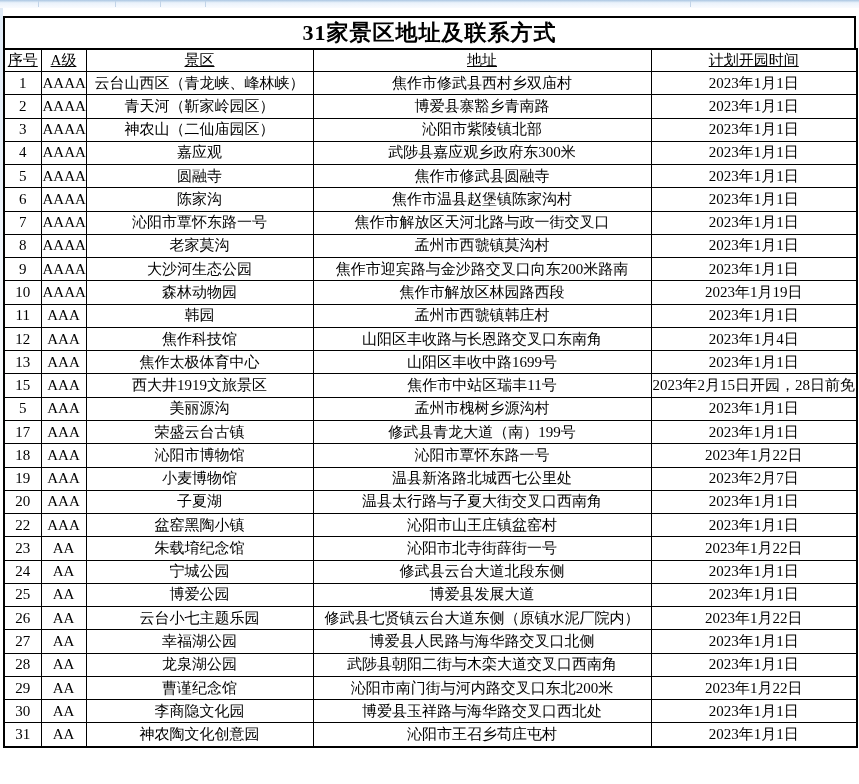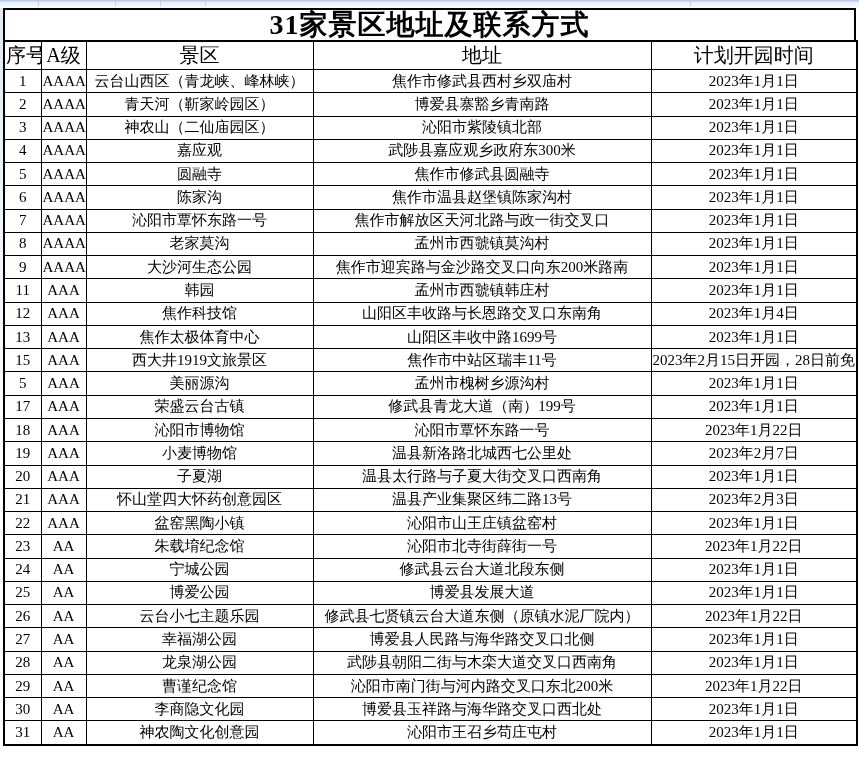--- a/index.html
+++ b/index.html
@@ -43,44 +43,46 @@
   .title-bar {
     box-sizing: border-box;
     width: 853px;
     height: 32px;
     border: 2px solid #000;
     border-bottom: none;
     background: #ffffff;
     display: flex;
     align-items: center;
     justify-content: center;
-    font-size: 28px;
+    font-size: 22px;
     font-weight: bold;
     letter-spacing: 1px;
+    margin-top: 8px;
   }
   table.scenic {
     width: 853px;
     border-collapse: collapse;
     table-layout: fixed;
     border: 2px solid #000;
     background: #ffffff;
   }
   table.scenic th,
   table.scenic td {
     border: 1px solid #000;
     text-align: center;
     vertical-align: middle;
     padding: 0 1px;
     overflow: hidden;
     white-space: nowrap;
     font-weight: normal;
   }
   table.scenic thead th {
     height: 21px;
-    font-size: 20px;
+    font-size: 15px;
+    text-decoration: underline;
   }
   table.scenic tbody td {
     height: 22.28px;
     font-size: 15px;
   }
   td.cell-level { font-size: 14px; letter-spacing: 0px; }
   td.small-date { font-size: 12px; }
 </style>
 </head>
 <body>
@@ -171,20 +173,27 @@
           <td>2023年1月1日</td>
         </tr>
         <tr>
           <td>9</td>
           <td class="cell-level">AAAA</td>
           <td>大沙河生态公园</td>
           <td>焦作市迎宾路与金沙路交叉口向东200米路南</td>
           <td>2023年1月1日</td>
         </tr>
         <tr>
+          <td>10</td>
+          <td class="cell-level">AAAA</td>
+          <td>森林动物园</td>
+          <td>焦作市解放区林园路西段</td>
+          <td>2023年1月19日</td>
+        </tr>
+        <tr>
           <td>11</td>
           <td class="cell-level">AAA</td>
           <td>韩园</td>
           <td>孟州市西虢镇韩庄村</td>
           <td>2023年1月1日</td>
         </tr>
         <tr>
           <td>12</td>
           <td class="cell-level">AAA</td>
           <td>焦作科技馆</td>
@@ -232,27 +241,20 @@
           <td>小麦博物馆</td>
           <td>温县新洛路北城西七公里处</td>
           <td>2023年2月7日</td>
         </tr>
         <tr>
           <td>20</td>
           <td class="cell-level">AAA</td>
           <td>子夏湖</td>
           <td>温县太行路与子夏大街交叉口西南角</td>
           <td>2023年1月1日</td>
-        </tr>
-        <tr>
-          <td>21</td>
-          <td class="cell-level">AAA</td>
-          <td>怀山堂四大怀药创意园区</td>
-          <td>温县产业集聚区纬二路13号</td>
-          <td>2023年2月3日</td>
         </tr>
         <tr>
           <td>22</td>
           <td class="cell-level">AAA</td>
           <td>盆窑黑陶小镇</td>
           <td>沁阳市山王庄镇盆窑村</td>
           <td>2023年1月1日</td>
         </tr>
         <tr>
           <td>23</td>

